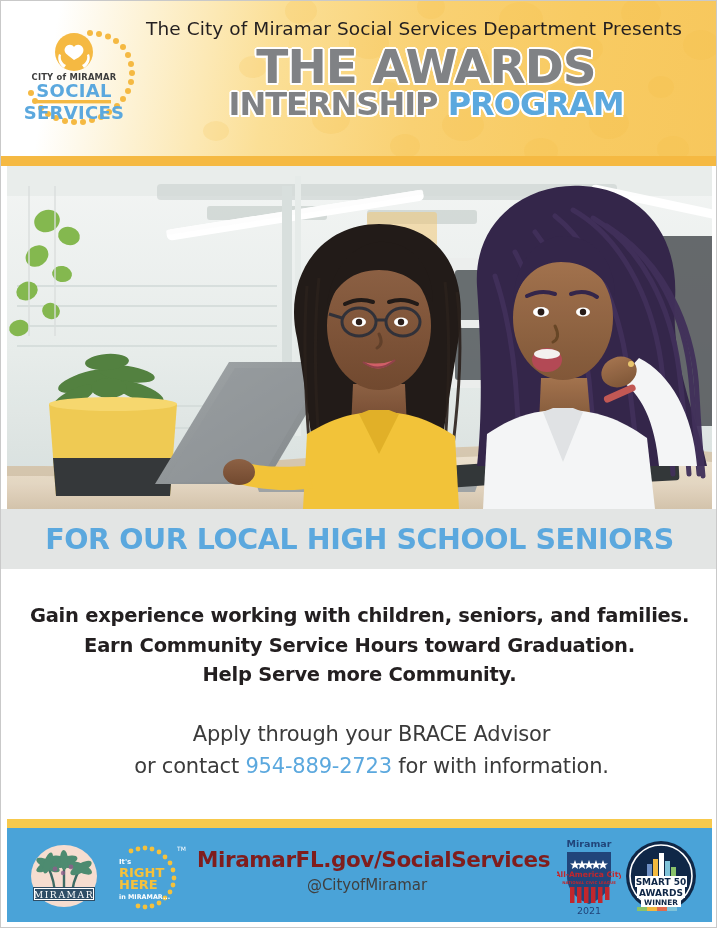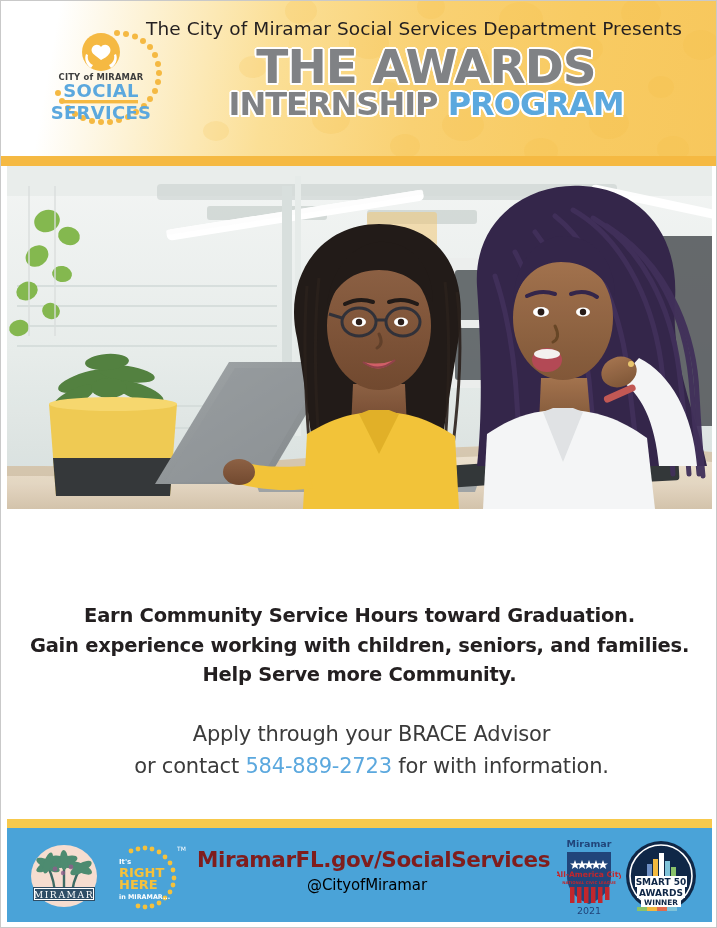--- a/index.html
+++ b/index.html
@@ -44,21 +44,21 @@
   }
   .header-inner {
     position: absolute;
     left: 0; top: 0;
     width: 717px; height: 155px;
   }
 
   
   .ss-logo {
     position: absolute;
-    left: 35px;
+    left: 8px;
     top: 26px;
     width: 132px;
     height: 120px;
   }
   .ss-logo svg { display:block; }
 
   
   .presents {
     position: absolute;
     left: 145px;
@@ -201,21 +201,21 @@
     font-weight: bold;
     font-size: 21.5px;
     color: #7f1d1d;
     letter-spacing: -.4px;
     line-height: 1.15;
   }
   .footer-handle {
     font-family: "DejaVu Sans", sans-serif;
     font-weight: 400;
     font-size: 15px;
-    color: #000000;
+    color: #404040;
     letter-spacing: -.1px;
     margin-top: 3px;
   }
   .f-logo { position: absolute; }
   .f-logo svg { display: block; }
   .miramar-seal { left: 18px; top: 15px; }
   .right-here   { left: 108px; top: 10px; }
   .aac-badge    { left: 550px; top: 8px; }
   .smart50      { left: 618px; top: 12px; }
 </style>
@@ -517,30 +517,33 @@
           <ellipse cx="612" cy="206" rx="18" ry="15" fill="url(#skinB)" transform="rotate(-20 612 206)"></ellipse>
           <rect x="596" y="224" width="34" height="7" rx="3.5" fill="#c0534f" transform="rotate(-24 613 228)"></rect>
           <circle cx="624" cy="198" r="3" fill="#e8c46a"></circle>
         </g>
 
         <rect x="0" y="0" width="705" height="343" fill="#ffffff" opacity="0.03"></rect>
       </g>
     </svg>
   </div>
 
+  <div class="gray-banner">
+    <div class="gray-banner-text">FOR OUR LOCAL HIGH SCHOOL SENIORS</div>
+  </div>
 
   <div class="body-block">
+    <div class="body-line">Gain experience working with children, seniors, and families.</div>
     <div class="body-line">Earn Community Service Hours toward Graduation.</div>
-    <div class="body-line">Gain experience working with children, seniors, and families.</div>
     <div class="body-line">Help Serve more Community.</div>
   </div>
 
   <div class="apply-block">
     <div class="apply-line">Apply through your BRACE Advisor</div>
-    <div class="apply-line"><span>or contact </span><span class="phone">584-889-2723</span><span> for with information.</span></div>
+    <div class="apply-line"><span>or contact </span><span class="phone">954-889-2723</span><span> for with information.</span></div>
   </div>
 
   <div class="footer-strip"></div>
 
   <div class="footer">
 
     <div class="f-logo miramar-seal">
       <svg width="78" height="68" viewBox="0 0 78 68" aria-hidden="true">
         <ellipse cx="39" cy="33" rx="33" ry="31" fill="#f6ddd0"></ellipse>
         <g stroke="#3d6b63" stroke-width="2.4" fill="none" stroke-linecap="round">

